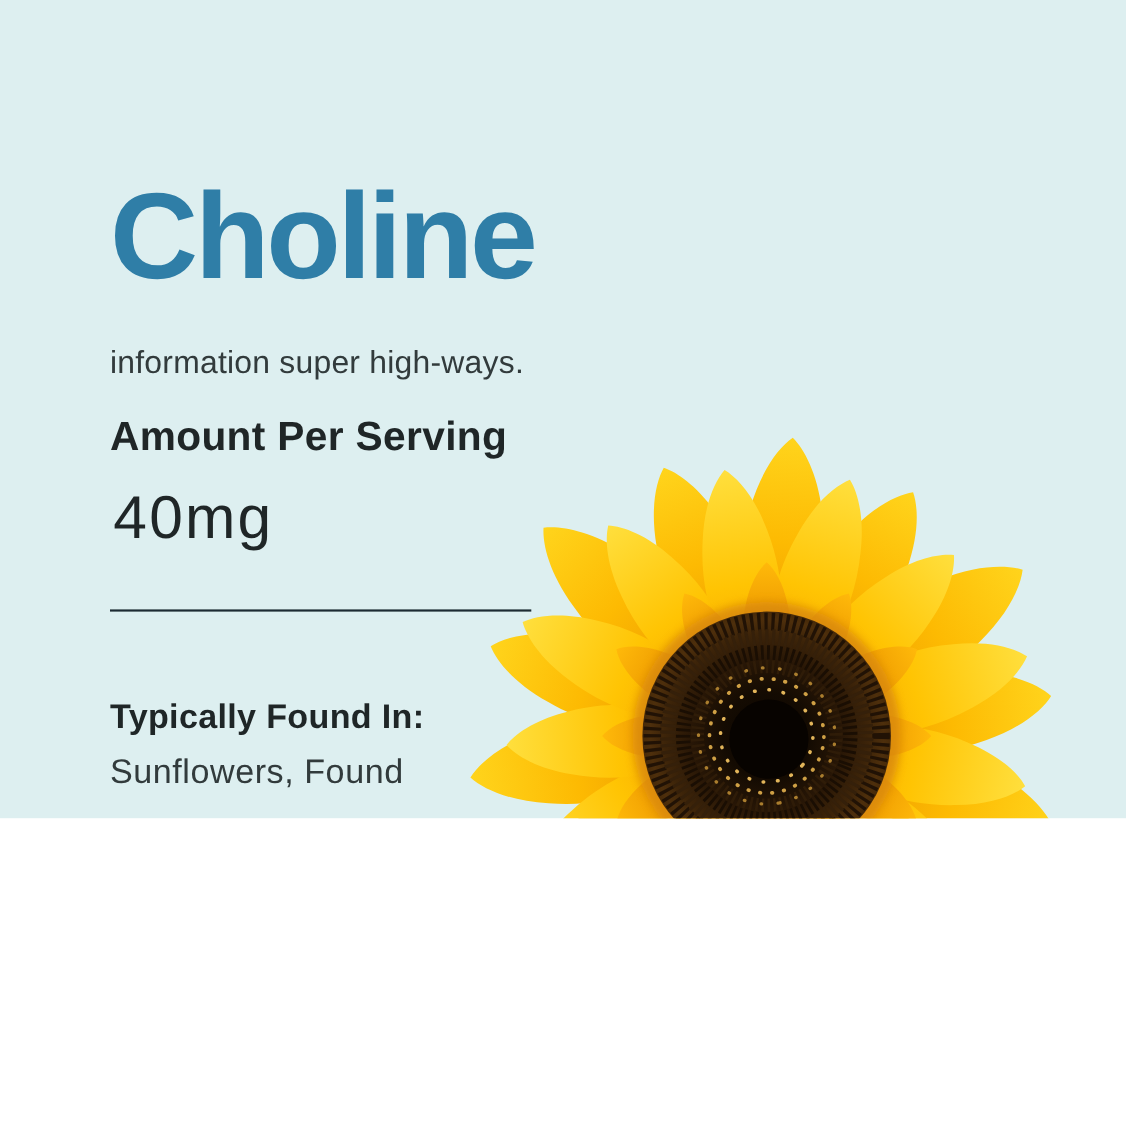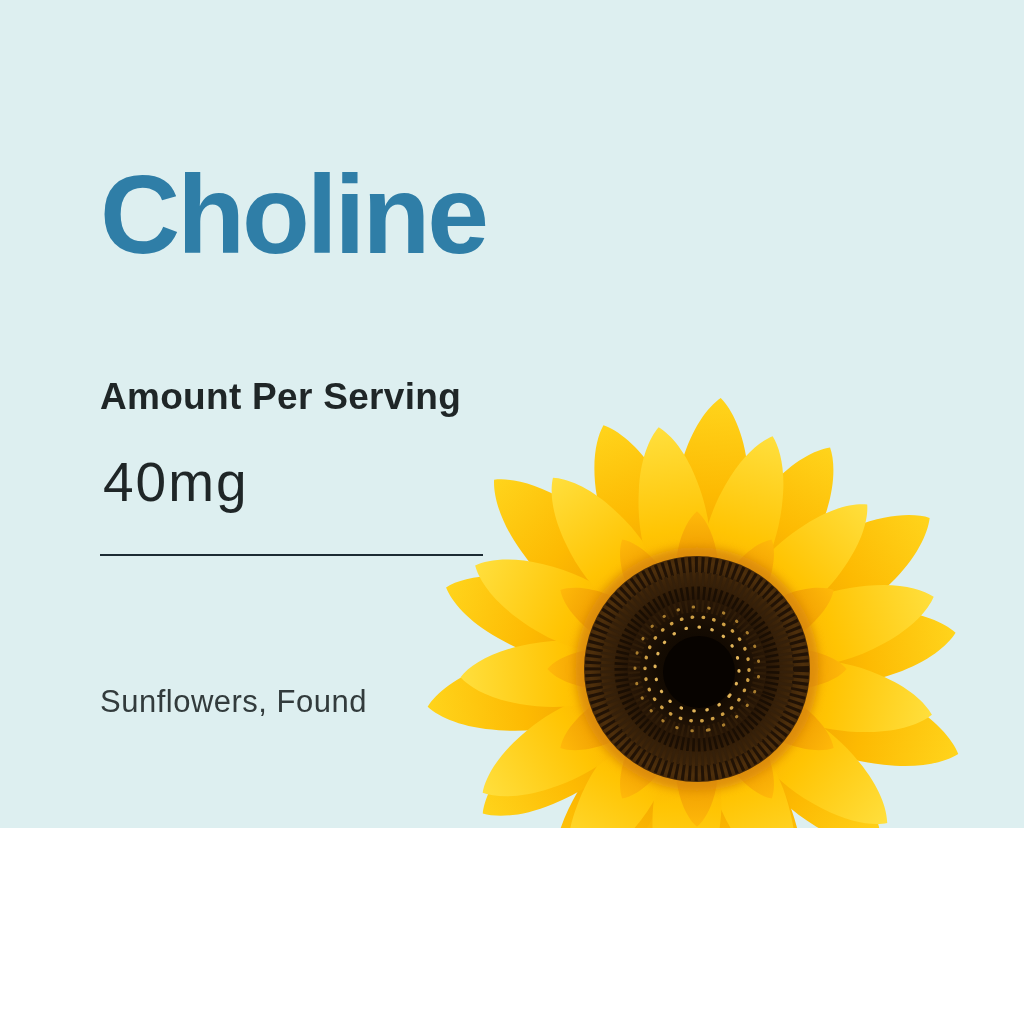--- a/index.html
+++ b/index.html
@@ -1,19 +1,19 @@
 <!DOCTYPE html>
 <html style="--background: #ddeff0; --title: #2f7ea7; --heading_text: #1f2627; --body_text: #323b3c; --divider: #1c2b33; --petal_yellow: #ffc913; --petal_amber: #ef9d06; --disc_brown: #2a1907;"><head>
 <meta charset="utf-8">
 <style>
   html, body { margin: 0; padding: 0; }
   #card {
     position: relative;
     width: 1024px;
-    height: 828px;
+    height: 744px;
     background: var(--background, #ddeff0);
     overflow: hidden;
     font-family: "Liberation Sans", "DejaVu Sans", sans-serif;
   }
   .abs { position: absolute; left: 100px; }
   .title {
     top: 86px;
     font-size: 111px;
     line-height: 1;
     font-weight: 700;
@@ -28,21 +28,21 @@
     color: var(--body_text, #323b3c);
   }
   .amount-label {
     top: 376px;
     font-size: 37px;
     font-weight: 700;
     letter-spacing: 0.3px;
     color: var(--heading_text, #1f2627);
   }
   .amount-value {
-    top: 450px;
+    top: 438px;
     left: 103px;
     font-size: 55px;
     letter-spacing: 2px;
     color: var(--heading_text, #1f2627);
   }
   .divider {
     top: 554px;
     width: 383px;
     height: 2px;
     background: var(--divider, #1c2b33);
@@ -68,27 +68,28 @@
     height: 568px;
   }
 </style>
 </head>
 <body>
 
 <div id="card">
 
   <h1 class="abs title">Choline</h1>
 
-  <p class="abs description"><br></p>
+  <p class="abs description"><br><span>information super high-ways.</span></p>
 
   <div class="abs amount-label">Amount Per Serving</div>
   <div class="abs amount-value">40mg</div>
 
   <div class="abs divider"></div>
 
+  <div class="abs found-label">Typically Found In:</div>
   <div class="abs found-value">Sunflowers, Found</div>
 
   <svg class="sunflower" viewBox="0 0 568 568" role="img" aria-label="Sunflower">
     <defs>
       <path id="petal" d="M0 -58 C-30 -82 -47 -140 -33 -205 C-26 -240 -12 -262 0 -272 C12 -262 26 -240 33 -205 C47 -140 30 -82 0 -58 Z"></path>
       <linearGradient id="gA" x1="0" y1="1" x2="0" y2="0">
         <stop offset="0" stop-color="#e89200"></stop>
         <stop offset="0.55" stop-color="#fdba02"></stop>
         <stop offset="1" stop-color="#ffd41c"></stop>
       </linearGradient>

